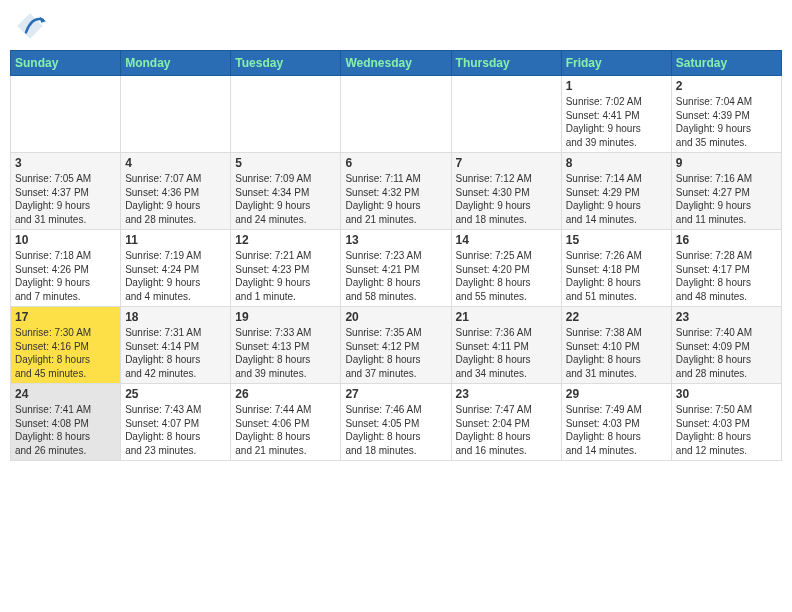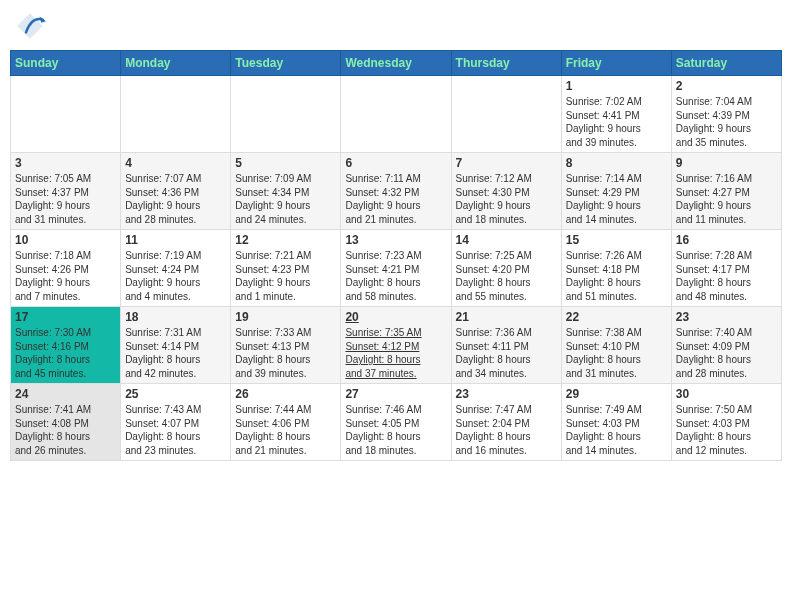--- a/index.html
+++ b/index.html
@@ -202,33 +202,33 @@
         <td style="background: rgb(255, 255, 255);">
           <span class="day-number">15</span>
           <div class="day-info">Sunrise: 7:26 AM<br>Sunset: 4:18 PM<br>Daylight: 8 hours<br>and 51 minutes.</div>
         </td>
         <td style="background: rgb(255, 255, 255);">
           <span class="day-number">16</span>
           <div class="day-info">Sunrise: 7:28 AM<br>Sunset: 4:17 PM<br>Daylight: 8 hours<br>and 48 minutes.</div>
         </td>
       </tr>
       <tr>
-        <td style="background: #14b8a6;">
+        <td style="background: #fde047;">
           <span class="day-number">17</span>
           <div class="day-info">Sunrise: 7:30 AM<br>Sunset: 4:16 PM<br>Daylight: 8 hours<br>and 45 minutes.</div>
         </td>
         <td style="background: rgb(245, 245, 245);">
           <span class="day-number">18</span>
           <div class="day-info">Sunrise: 7:31 AM<br>Sunset: 4:14 PM<br>Daylight: 8 hours<br>and 42 minutes.</div>
         </td>
         <td style="background: rgb(245, 245, 245);">
           <span class="day-number">19</span>
           <div class="day-info">Sunrise: 7:33 AM<br>Sunset: 4:13 PM<br>Daylight: 8 hours<br>and 39 minutes.</div>
         </td>
-        <td style="background: rgb(245, 245, 245); text-decoration: underline;">
+        <td style="background: rgb(245, 245, 245);">
           <span class="day-number">20</span>
           <div class="day-info">Sunrise: 7:35 AM<br>Sunset: 4:12 PM<br>Daylight: 8 hours<br>and 37 minutes.</div>
         </td>
         <td style="background: rgb(245, 245, 245);">
           <span class="day-number">21</span>
           <div class="day-info">Sunrise: 7:36 AM<br>Sunset: 4:11 PM<br>Daylight: 8 hours<br>and 34 minutes.</div>
         </td>
         <td style="background: rgb(245, 245, 245);">
           <span class="day-number">22</span>
           <div class="day-info">Sunrise: 7:38 AM<br>Sunset: 4:10 PM<br>Daylight: 8 hours<br>and 31 minutes.</div>

